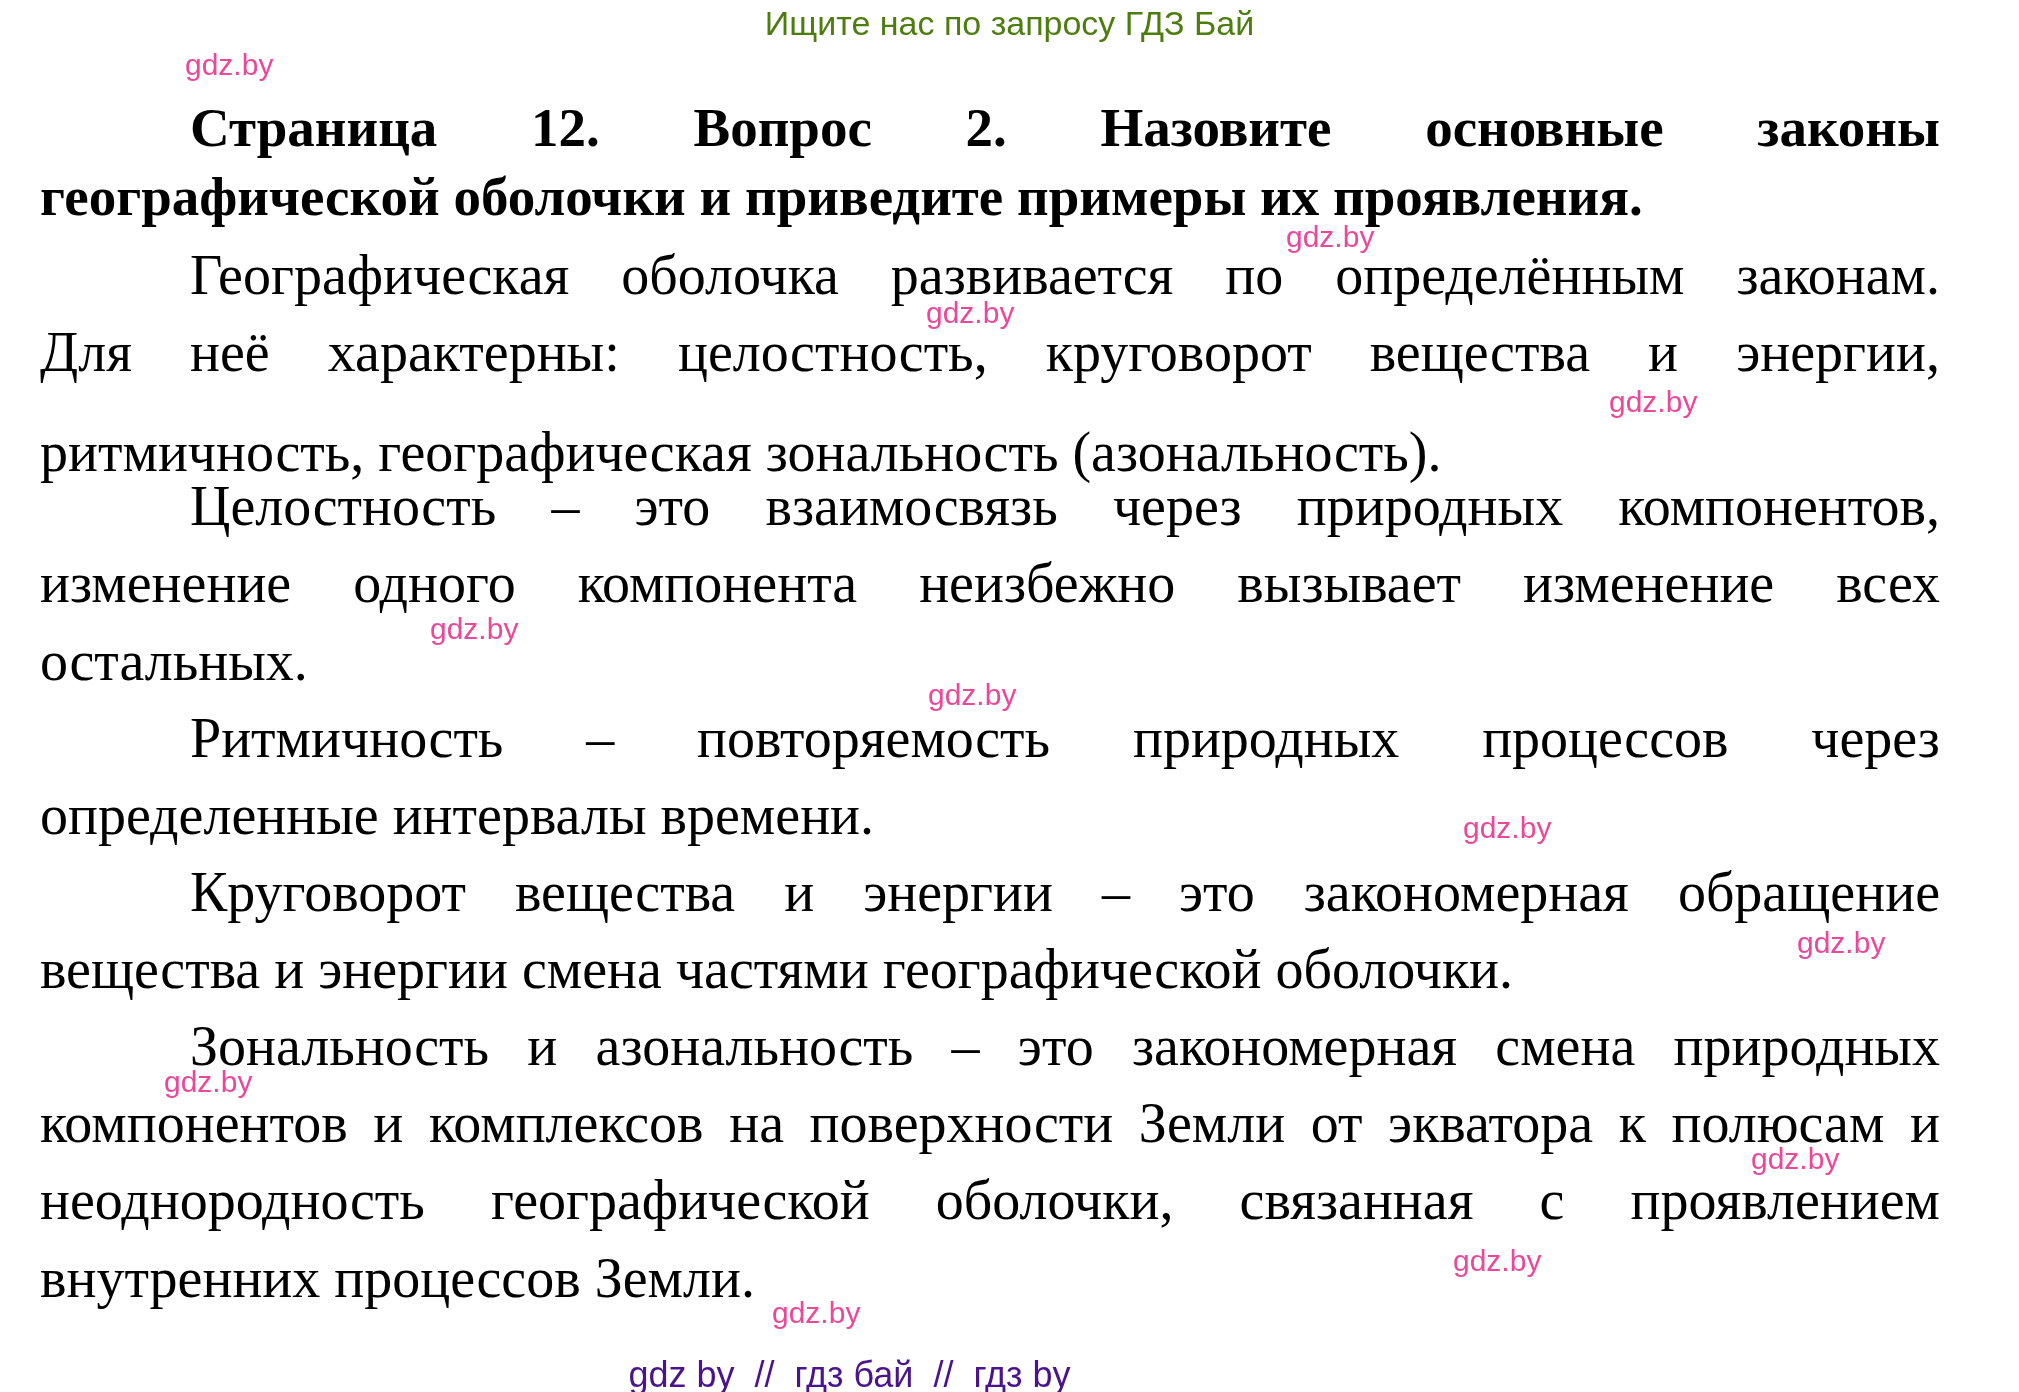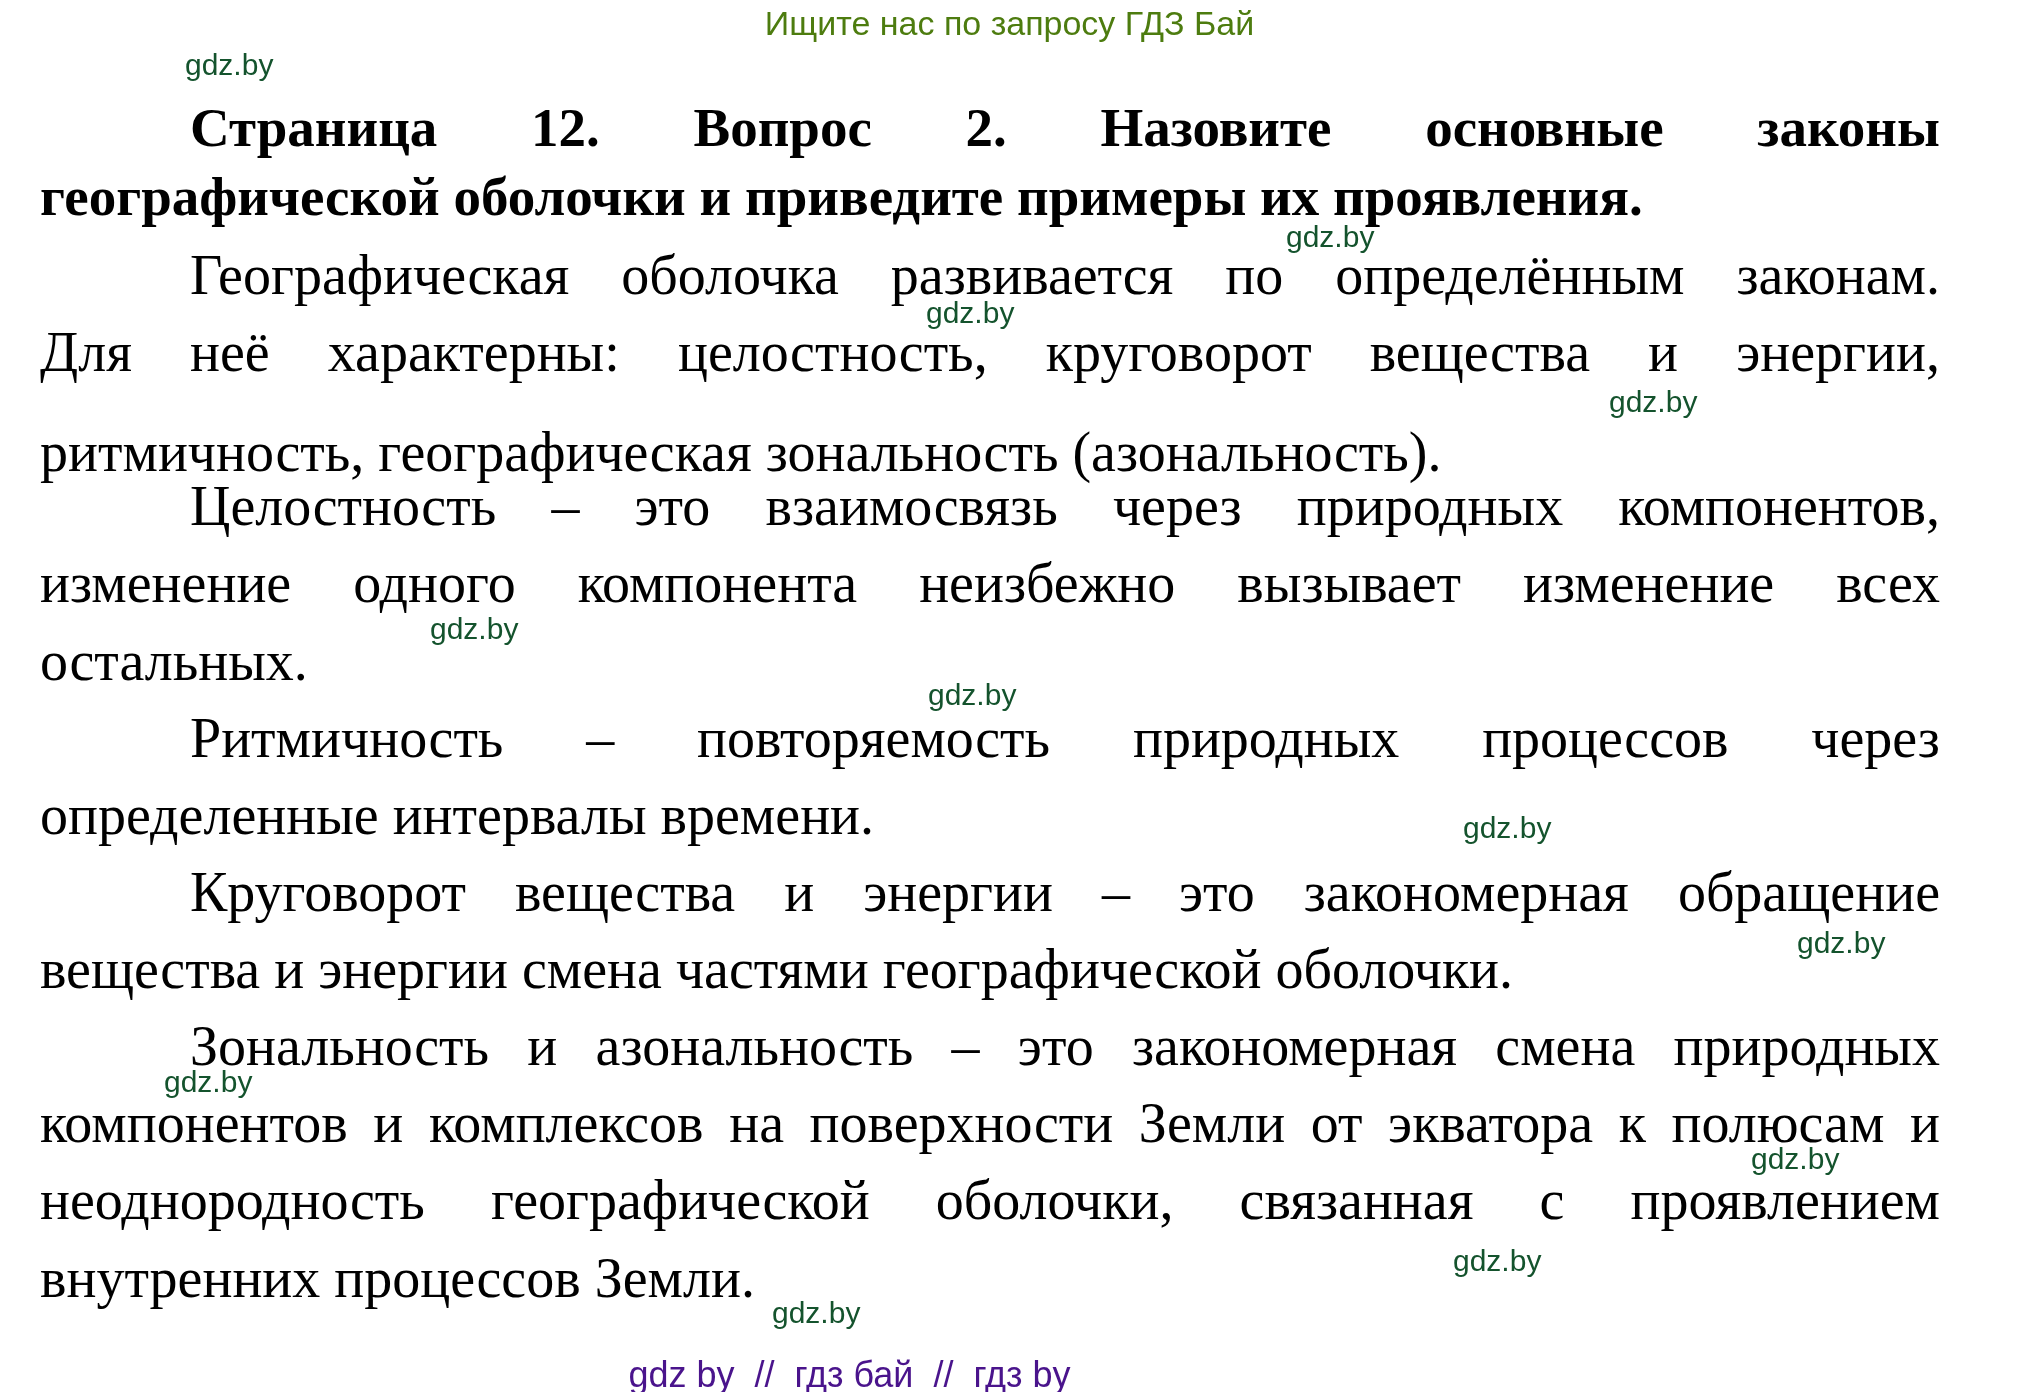--- a/index.html
+++ b/index.html
@@ -15,21 +15,21 @@
     white-space: nowrap; overflow: visible;
   }
   .line .txt { display: block; }
   .just { text-align: justify; text-align-last: justify; }
   .left { text-align: right; text-align-last: left; }
   .indent { left: 190px; width: 1750px; }
   .title { font-weight: bold; font-size: 55px; line-height: 60px; }
   .body-line { font-size: 56px; line-height: 56px; }
   .wm {
     position: absolute; font-family: "Liberation Sans", sans-serif;
-    font-size: 30px; line-height: 30px; color: #14532d;
+    font-size: 30px; line-height: 30px; color: #ec4899;
     white-space: nowrap;
   }
   .footer {
     position: absolute; left: 0; width: 1699px; top: 1358px; height: 34px;
     text-align: center; font-family: "Liberation Sans", sans-serif;
     font-size: 36px; line-height: 34px; color: #4a148c; white-space: pre;
   }
 </style>
 </head>
 <body>

